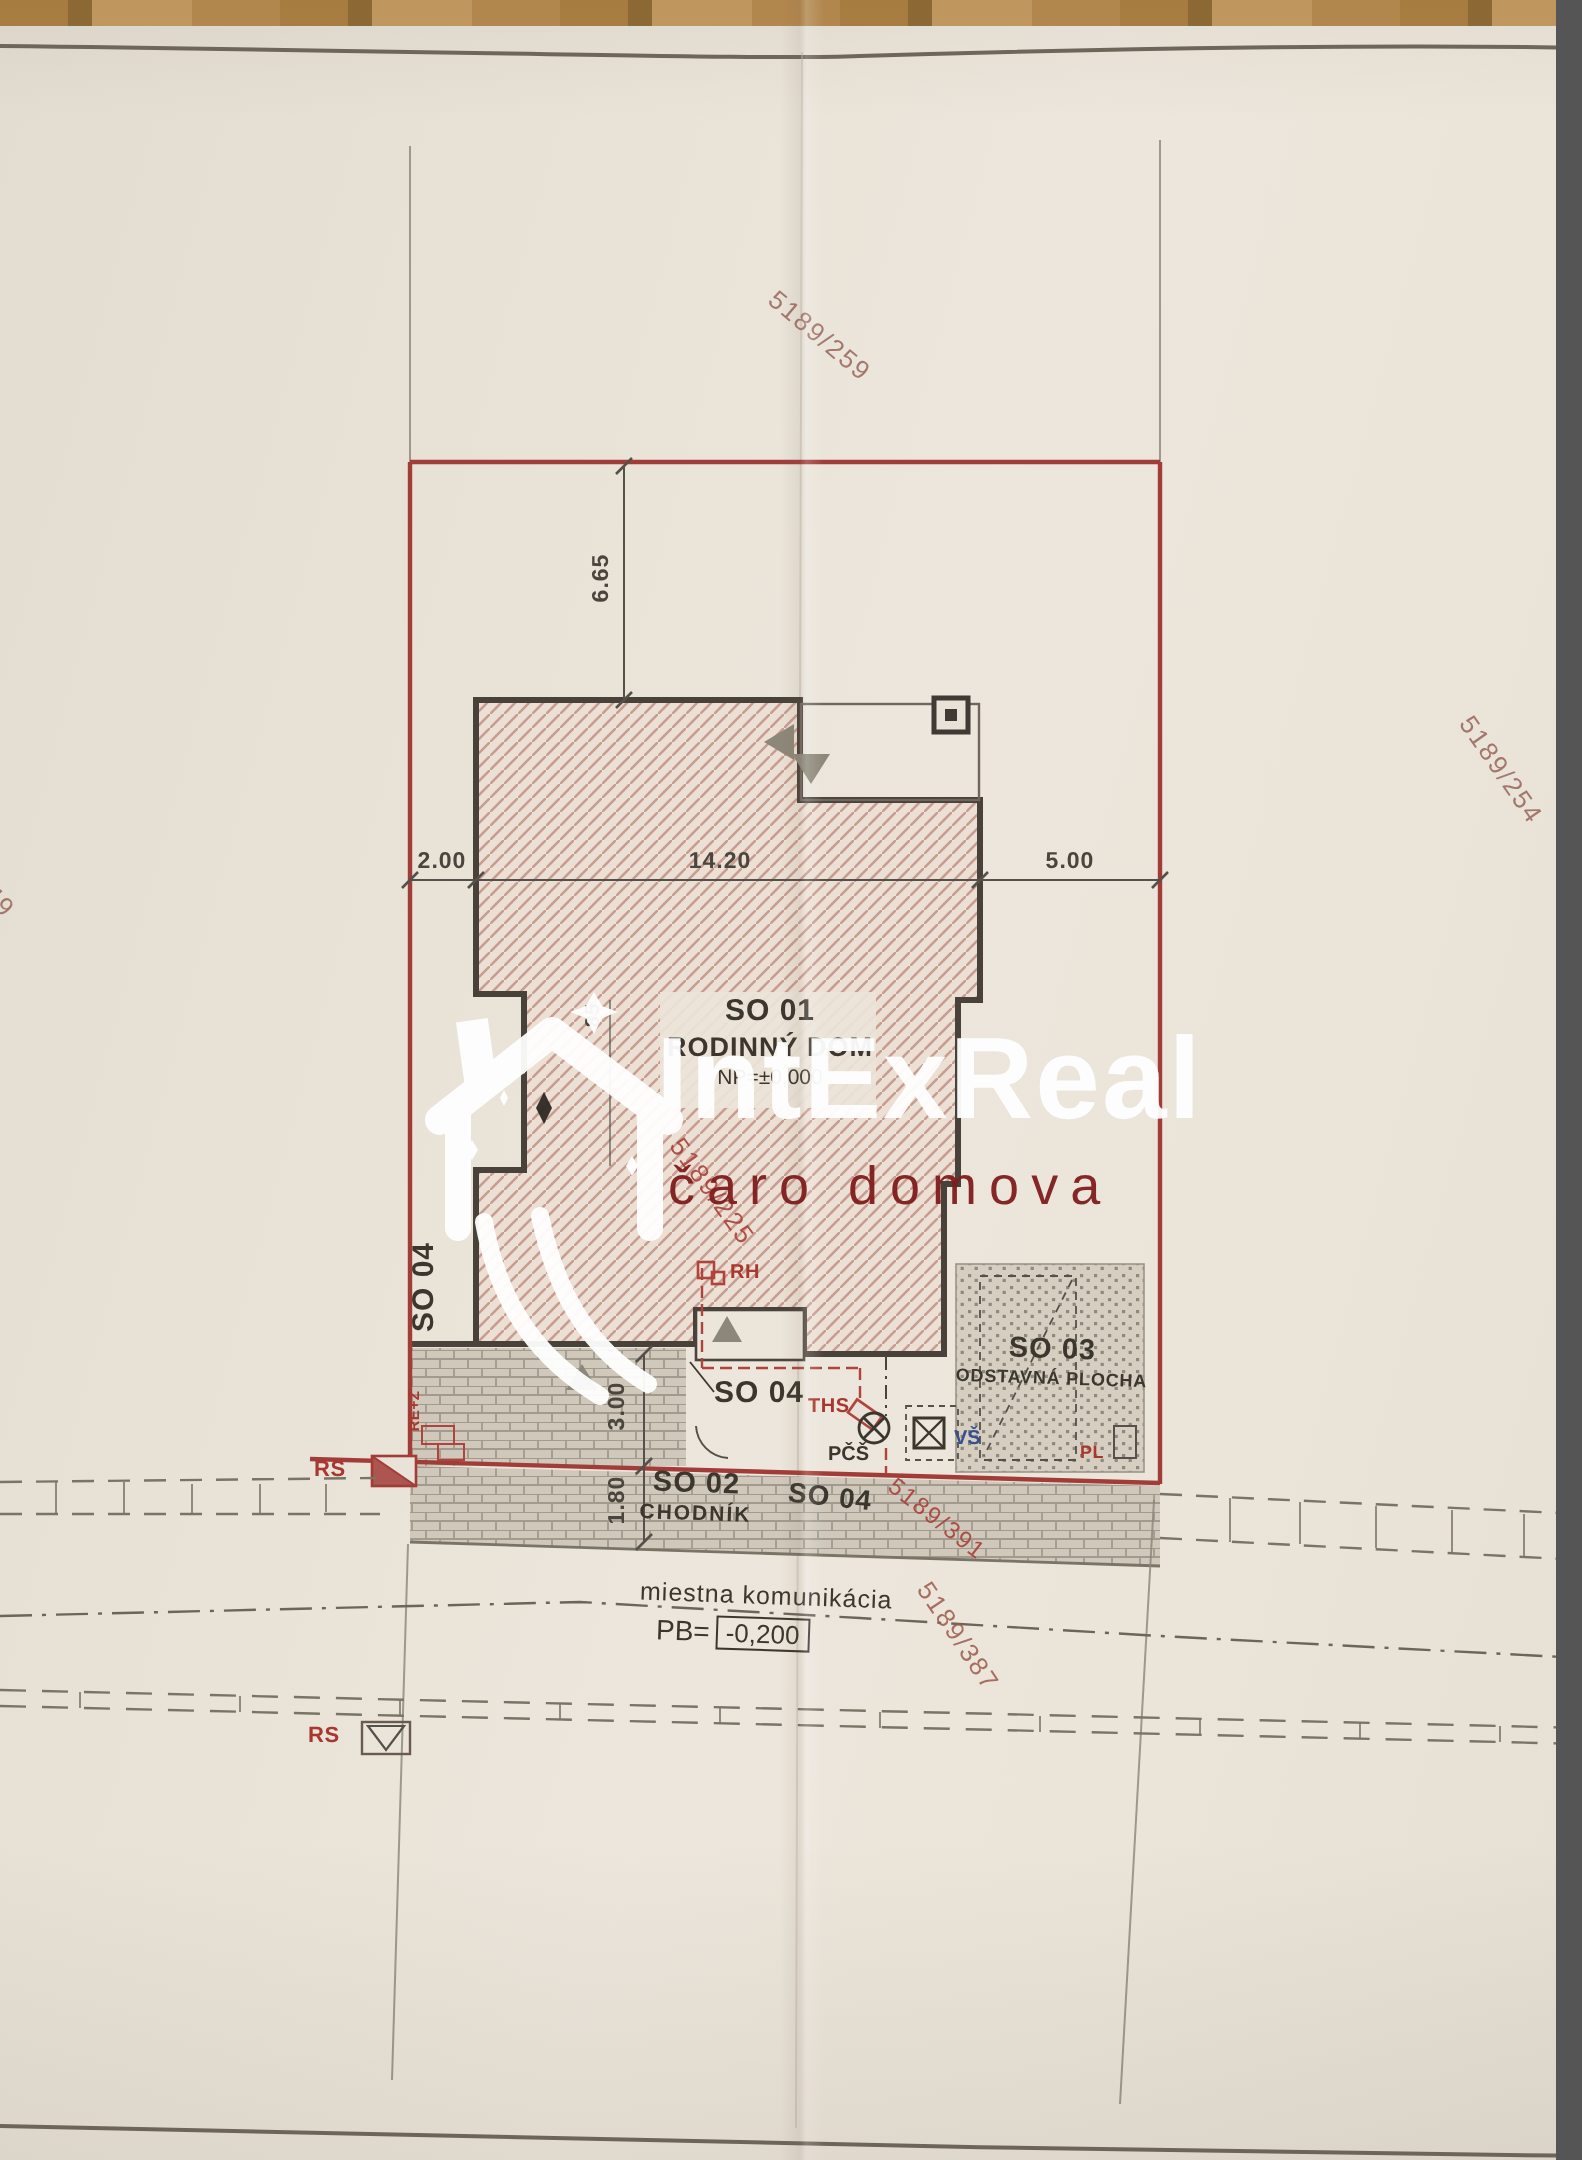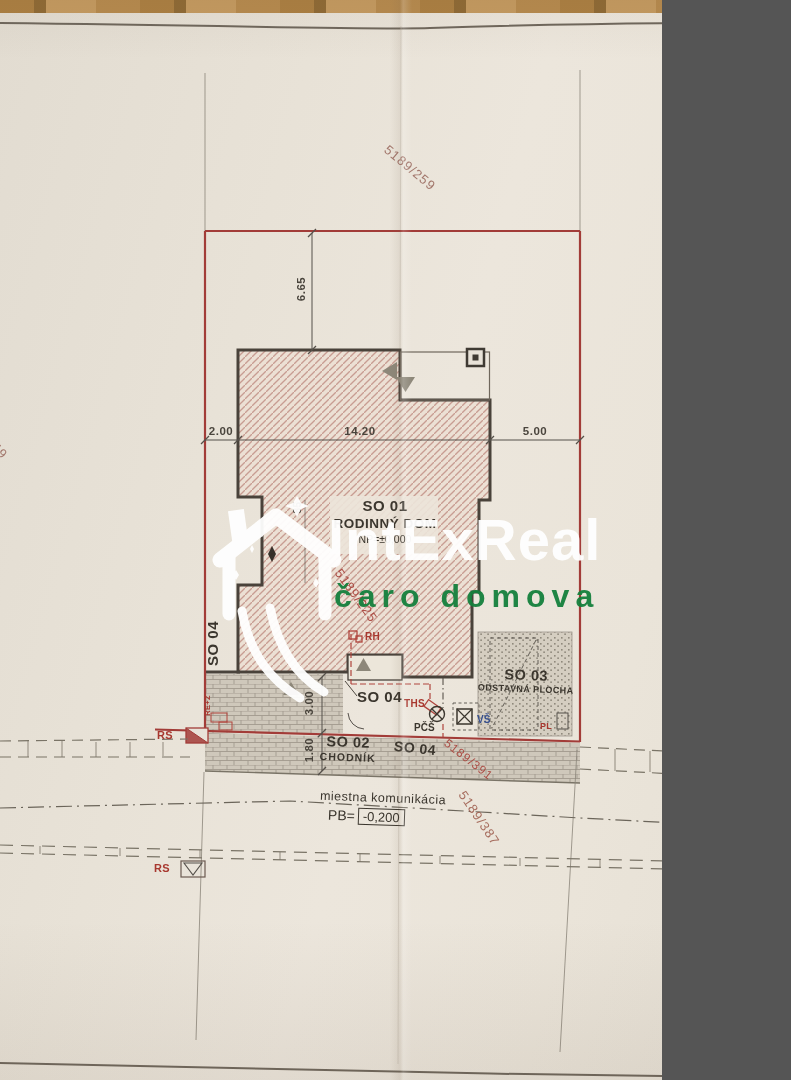--- a/index.html
+++ b/index.html
@@ -1,16 +1,16 @@
 <!DOCTYPE html>
 <html><head>
 <meta charset="utf-8">
 <style>
   html,body{margin:0;padding:0;background:#555;}
-  .stage{position:relative;width:662px;height:1080px;overflow:hidden;
+  .stage{position:relative;width:778px;height:1080px;overflow:hidden;
          font-family:"Liberation Sans",sans-serif;background:#e9e3d9;}
   .wood{position:absolute;left:0;top:0;width:791px;height:13px;
         background:repeating-linear-gradient(90deg,#ab7f42 0 34px,#8f6a35 34px 46px,#c49a60 46px 96px,#b68a4e 96px 140px);}
   .paper{position:absolute;left:0;top:10px;width:791px;height:1070px;
          background:linear-gradient(105deg,#e2dcd1 0%,#e8e2d7 30%,#ece6dc 52%,#eae4d9 75%,#e5dfd4 100%);
          box-shadow:0 -2px 3px rgba(60,40,20,.35);}
   .crease{position:absolute;left:390px;top:0;width:22px;height:1080px;z-index:7;pointer-events:none;
           background:linear-gradient(90deg,rgba(120,100,80,0) 0%,rgba(120,100,80,.10) 45%,rgba(255,255,255,.18) 60%,rgba(120,100,80,0) 100%);}
   .shade{position:absolute;inset:0;z-index:7;pointer-events:none;
          background:linear-gradient(180deg,rgba(90,70,50,.05) 0,rgba(0,0,0,0) 60px,rgba(0,0,0,0) 920px,rgba(90,70,50,.08) 1080px);}
@@ -19,21 +19,21 @@
   .dim{font-size:11.5px;font-weight:600;color:#4a453d;text-align:center;letter-spacing:.5px;}
   .parcel{font-size:13px;color:#97655a;letter-spacing:1px;transform-origin:left top;opacity:.85;}
   .parcel.red{color:#a8423a;opacity:.9;}
   .rot{transform:rotate(-90deg);}
   .blk{text-align:center;line-height:1.25;}
   .code{font-weight:bold;font-size:14.5px;letter-spacing:.5px;}
   .small-red{color:#a8382f;font-weight:bold;font-size:10px;letter-spacing:.3px;}
   .boxval{border:1.6px solid #3b362e;padding:0 4px;margin-left:3px;font-size:13px;}
   .wm{position:absolute;left:182px;top:486px;width:500px;height:240px;z-index:9;opacity:.95;pointer-events:none;}
   .wm .brand{position:absolute;left:146px;top:20px;font-size:58px;font-weight:bold;color:#ffffff;letter-spacing:1px;}
-  .wm .tag{position:absolute;left:152px;top:92px;font-size:32px;color:#15803d;letter-spacing:6px;font-weight:bold;}
+  .wm .tag{position:absolute;left:152px;top:92px;font-size:27px;color:#7f1d1d;letter-spacing:6px;}
 </style>
 </head>
 <body>
 
 <div class="stage">
   <div class="paper"></div>
   <div class="wood"></div>
 
   <svg width="791" height="1080" viewBox="0 0 791 1080">
     <defs>

